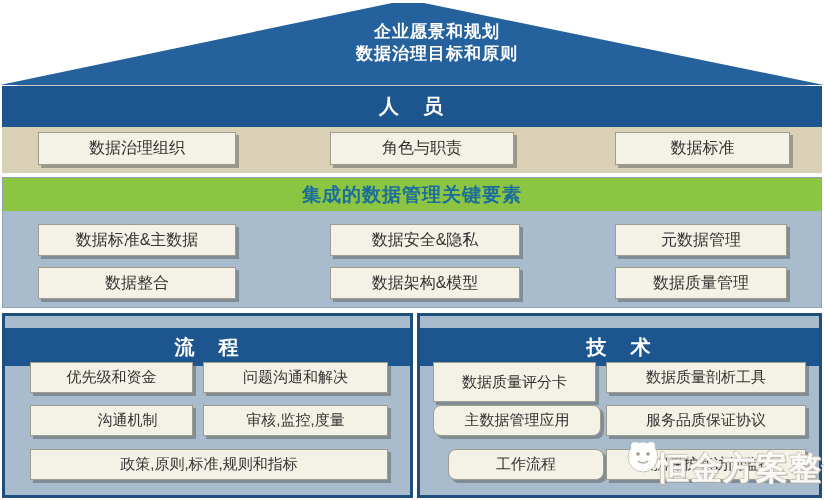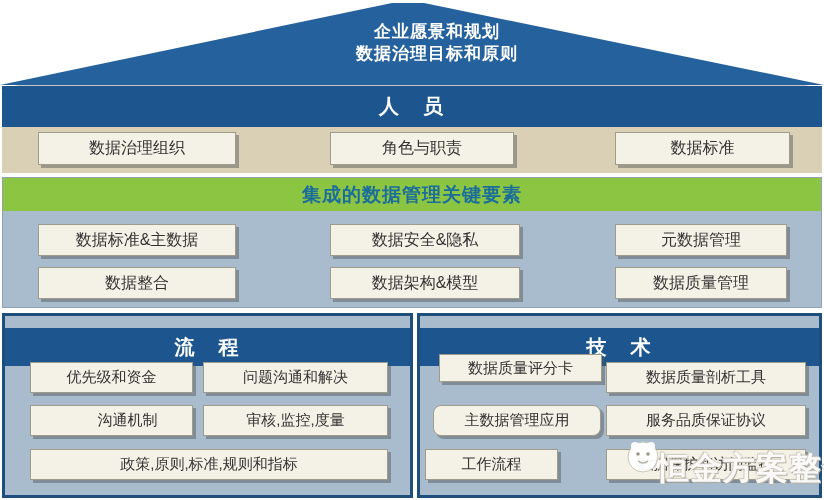--- a/index.html
+++ b/index.html
@@ -105,25 +105,25 @@
     <div class="cbox small" style="left:198px;top:46px;width:185px;height:31px;">问题沟通和解决</div>
     <div class="cbox small" style="left:25px;top:89px;width:163px;height:31px;padding-left:32px;">沟通机制</div>
     <div class="cbox small" style="left:198px;top:89px;width:185px;height:31px;">审核,监控,度量</div>
     <div class="cbox small" style="left:25px;top:133px;width:358px;height:31px;">政策,原则,标准,规则和指标</div>
   </div>
 
   <div class="panel panel-right">
     <div class="panel-header">
       <span>技　术</span>
     </div>
-    <div class="cbox small" style="left:13px;top:38px;width:163px;height:28px;margin-left:6px;">数据质量评分卡</div>
+    <div class="cbox small" style="left:13px;top:46px;width:163px;height:40px;">数据质量评分卡</div>
     <div class="cbox small" style="left:186px;top:46px;width:200px;height:31px;">数据质量剖析工具</div>
     <div class="cbox small" style="left:13px;top:89px;width:168px;height:31px;border-radius:8px;">主数据管理应用</div>
     <div class="cbox small" style="left:186px;top:89px;width:200px;height:31px;">服务品质保证协议</div>
-    <div class="cbox small" style="left:5px;top:133px;width:133px;height:31px;">工作流程</div>
+    <div class="cbox small" style="left:28px;top:133px;width:156px;height:31px;border-radius:8px;">工作流程</div>
     <div class="cbox small" style="left:186px;top:133px;width:200px;height:31px;">数据保护和访问监控</div>
   </div>
 
   <svg class="watermark-mascot" width="38" height="38">
     <circle cx="19" cy="20" r="15" fill="rgba(255,255,255,0.95)" stroke="#c9c5b8" stroke-width="1"></circle>
     <circle cx="11" cy="9" r="4" fill="rgba(255,255,255,0.95)"></circle>
     <circle cx="27" cy="9" r="4" fill="rgba(255,255,255,0.95)"></circle>
     <circle cx="14" cy="17" r="1.8" fill="#9b968a"></circle>
     <circle cx="24" cy="17" r="1.8" fill="#9b968a"></circle>
     <path d="M14 24 q5 4 10 0" stroke="#b5b1a4" stroke-width="1.5" fill="none"></path>

